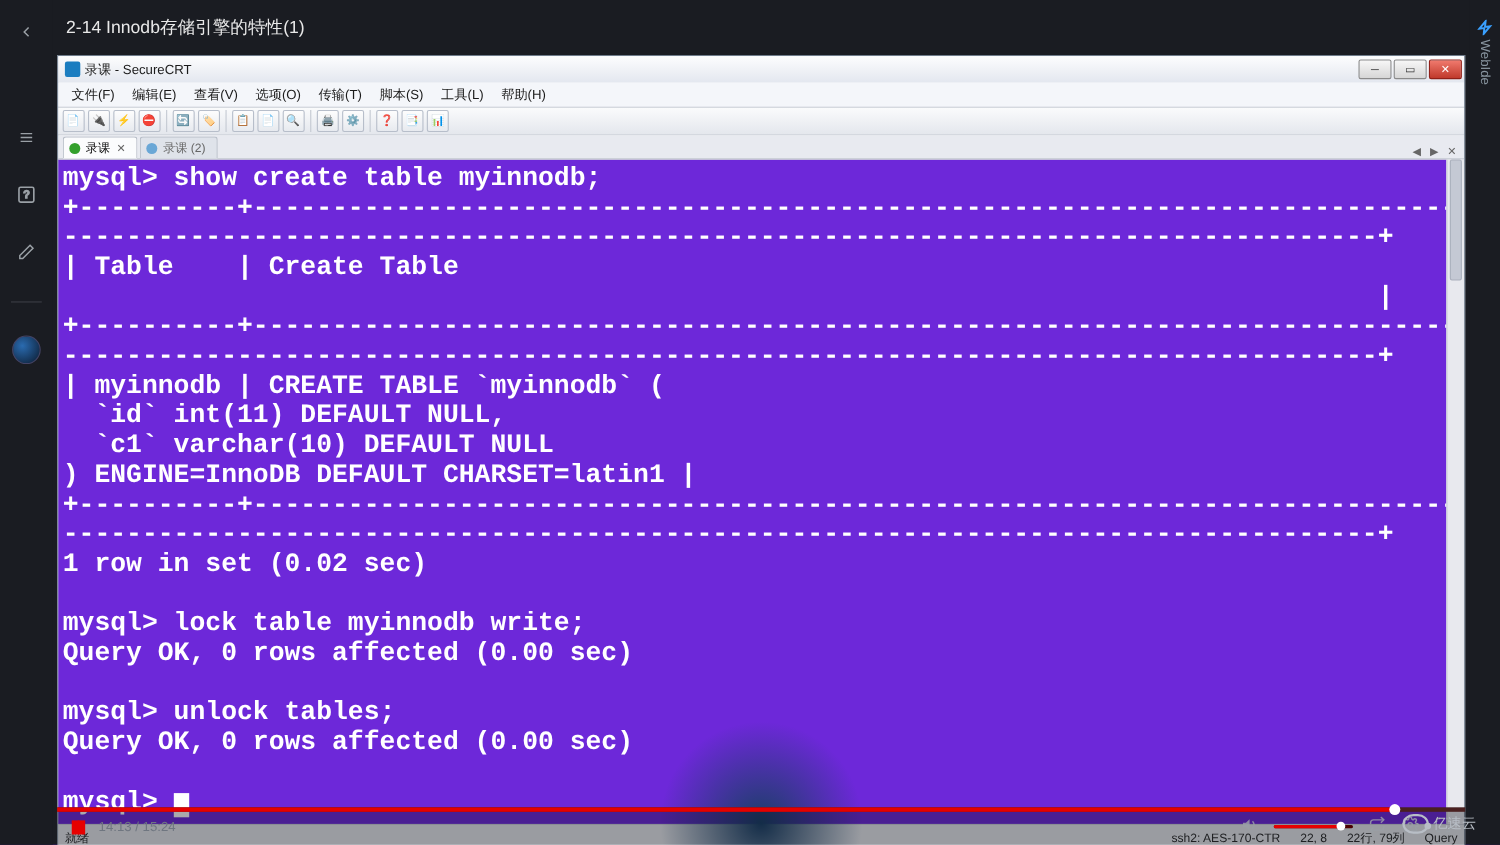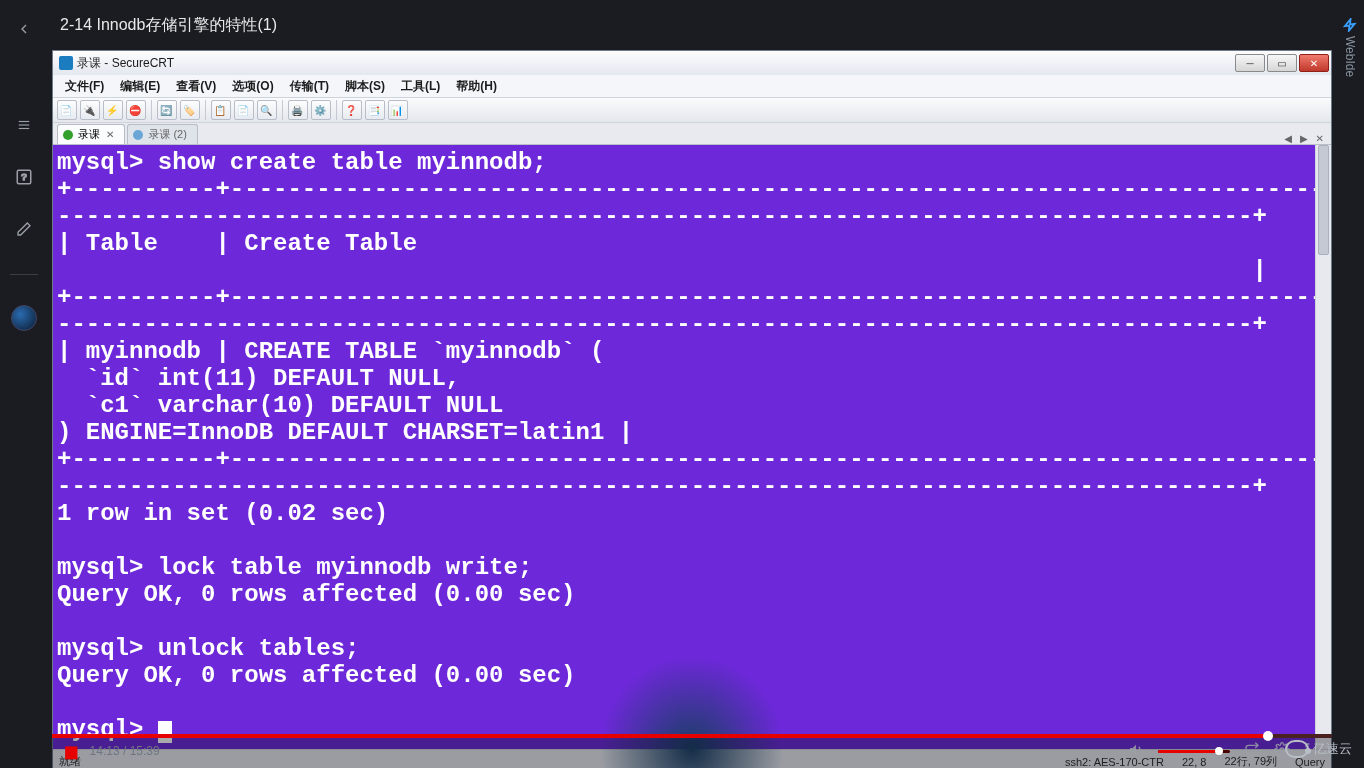--- a/index.html
+++ b/index.html
@@ -19,21 +19,21 @@
 
   
   .win-frame { position:absolute; left:0; right:0; top:0; background:#eceef3; border:1px solid #6e7b8a; }
   .win-title { height:24px; background:linear-gradient(#fdfdfe,#e3e7ef); display:flex; align-items:center; padding:0 2px 0 6px; font-size:12px; color:#1b1b1b; }
   .win-title .title-icon{width:14px;height:14px;background:#1b7dc0;border-radius:2px;margin-right:4px;display:inline-block;}
   .win-ctrls { margin-left:auto; display:flex; gap:2px; }
   .win-btn { width:30px;height:18px;background:linear-gradient(#f7f7f7,#d6d6d6);border:1px solid #8a8a8a;border-radius:2px; display:flex;align-items:center;justify-content:center;font-size:10px;color:#333;cursor:pointer;}
   .win-btn.close{background:linear-gradient(#f07a6e,#c0392b);color:#fff;border-color:#902018;}
 
   .win-menu { height:22px; background:#f4f6fa; display:flex; align-items:center; padding-left:6px; font-size:12px; gap:4px; color:#1b1b1b; }
-  .win-menu span{padding:2px 6px;cursor:pointer;font-weight:bold;}
+  .win-menu span{padding:2px 6px;cursor:pointer;}
 
   .win-toolbar { height:26px; background:linear-gradient(#fafbfc,#e4e7ed); border-top:1px solid #cfd3da; border-bottom:1px solid #cfd3da; display:flex; align-items:center; padding-left:4px; gap:3px; }
   .tb-ico { width:20px;height:20px;border:1px solid #b7beca;background:linear-gradient(#fdfdfd,#e7eaef); border-radius:2px; display:flex;align-items:center;justify-content:center;font-size:10px;color:#556;cursor:pointer;}
   .tb-sep { width:1px;height:20px;background:#c4c9d2;margin:0 2px;}
 
   .win-tabs { height:22px; background:#e8eaf0; border-bottom:1px solid #b9bec8; display:flex; align-items:flex-end; padding-left:4px; font-size:11px; gap:2px; position:relative;}
   .tab { height:20px; padding:0 10px 0 20px; background:#fbfcfd; border:1px solid #b7bdc7; border-bottom:none; border-radius:3px 3px 0 0; display:flex;align-items:center; position:relative; cursor:pointer;text-align:center;}
   .tab.inactive{background:#dfe3ea;color:#666;}
   .tab-dot{position:absolute;left:5px;width:10px;height:10px;border-radius:50%;background:#33a02c;}
   .tab.inactive .tab-dot{background:#6aa7d6;}
@@ -64,21 +64,21 @@
   
   .status-bar { height:24px; background:#e8eaef; border-top:1px solid #cfd3da; display:flex; align-items:center; font-size:11px; color:#2b2b2b; padding:0 6px; gap:18px;}
   .status-bar .spacer{flex:1;}
 
   
   .right-rail{ width:28px; background:#1a1c22; display:flex; flex-direction:column; align-items:center; padding-top:12px; }
   .right-tab{ writing-mode:vertical-rl; color:#88949f; font-size:12px; padding:6px 2px; cursor:pointer; display:flex; align-items:center; gap:4px;}
   .right-tab svg{transform:rotate(0deg);}
 
   
-  .watermark{position:absolute;right:6px;bottom:6px;display:flex;align-items:center;gap:4px;color:#b8bec6;font-size:13px;background:rgba(255,255,255,.0);padding:4px 6px;border-radius:4px;}
+  .watermark{position:absolute;right:16px;bottom:6px;display:flex;align-items:center;gap:4px;color:#b8bec6;font-size:13px;background:rgba(255,255,255,.0);padding:4px 6px;border-radius:4px;}
   .watermark .wm-ico{width:24px;height:18px;border:2px solid #b8bec6;border-radius:50%/60%;position:relative;}
   .watermark .wm-ico::after{content:"";position:absolute;right:-4px;top:6px;width:6px;height:6px;border-radius:50%;background:#b8bec6;}
 
   
   .glow{position:absolute;left:50%;bottom:-80px;width:200px;height:200px;border-radius:50%;background:radial-gradient(circle,#1a3f66 0%,transparent 65%);transform:translateX(-50%);pointer-events:none;}
 </style>
 </head>
 <body>
 
 <div class="left-rail">
@@ -217,21 +217,21 @@
 
     <div class="glow"></div>
 
     <div class="vid-bar">
       <div class="seek">
         <div class="seek-fill" id="seek-fill" style="width: 95%;"></div>
         <div class="seek-knob" id="seek-knob" style="left: 95%;"></div>
       </div>
       <span class="vid-play">▮▮</span>
       <span class="vid-time">
-        <span>14:13</span> / <span>15:39</span>
+        <span>14:13</span> / <span>15:24</span>
       </span>
       <div class="vid-right">
         <span class="vr-ico">
           <svg width="16" height="16" viewBox="0 0 24 24" fill="#9aa0a6">
               <path d="M3 9v6h4l5 5V4L7 9H3z"></path>
               <path d="M16 7a7 7 0 010 10" stroke="#9aa0a6" fill="none" stroke-width="2"></path>
             </svg>
         </span>
         <div class="vol-track">
           <div class="vol-fill" id="vol-fill" style="width: 85%;"></div>

